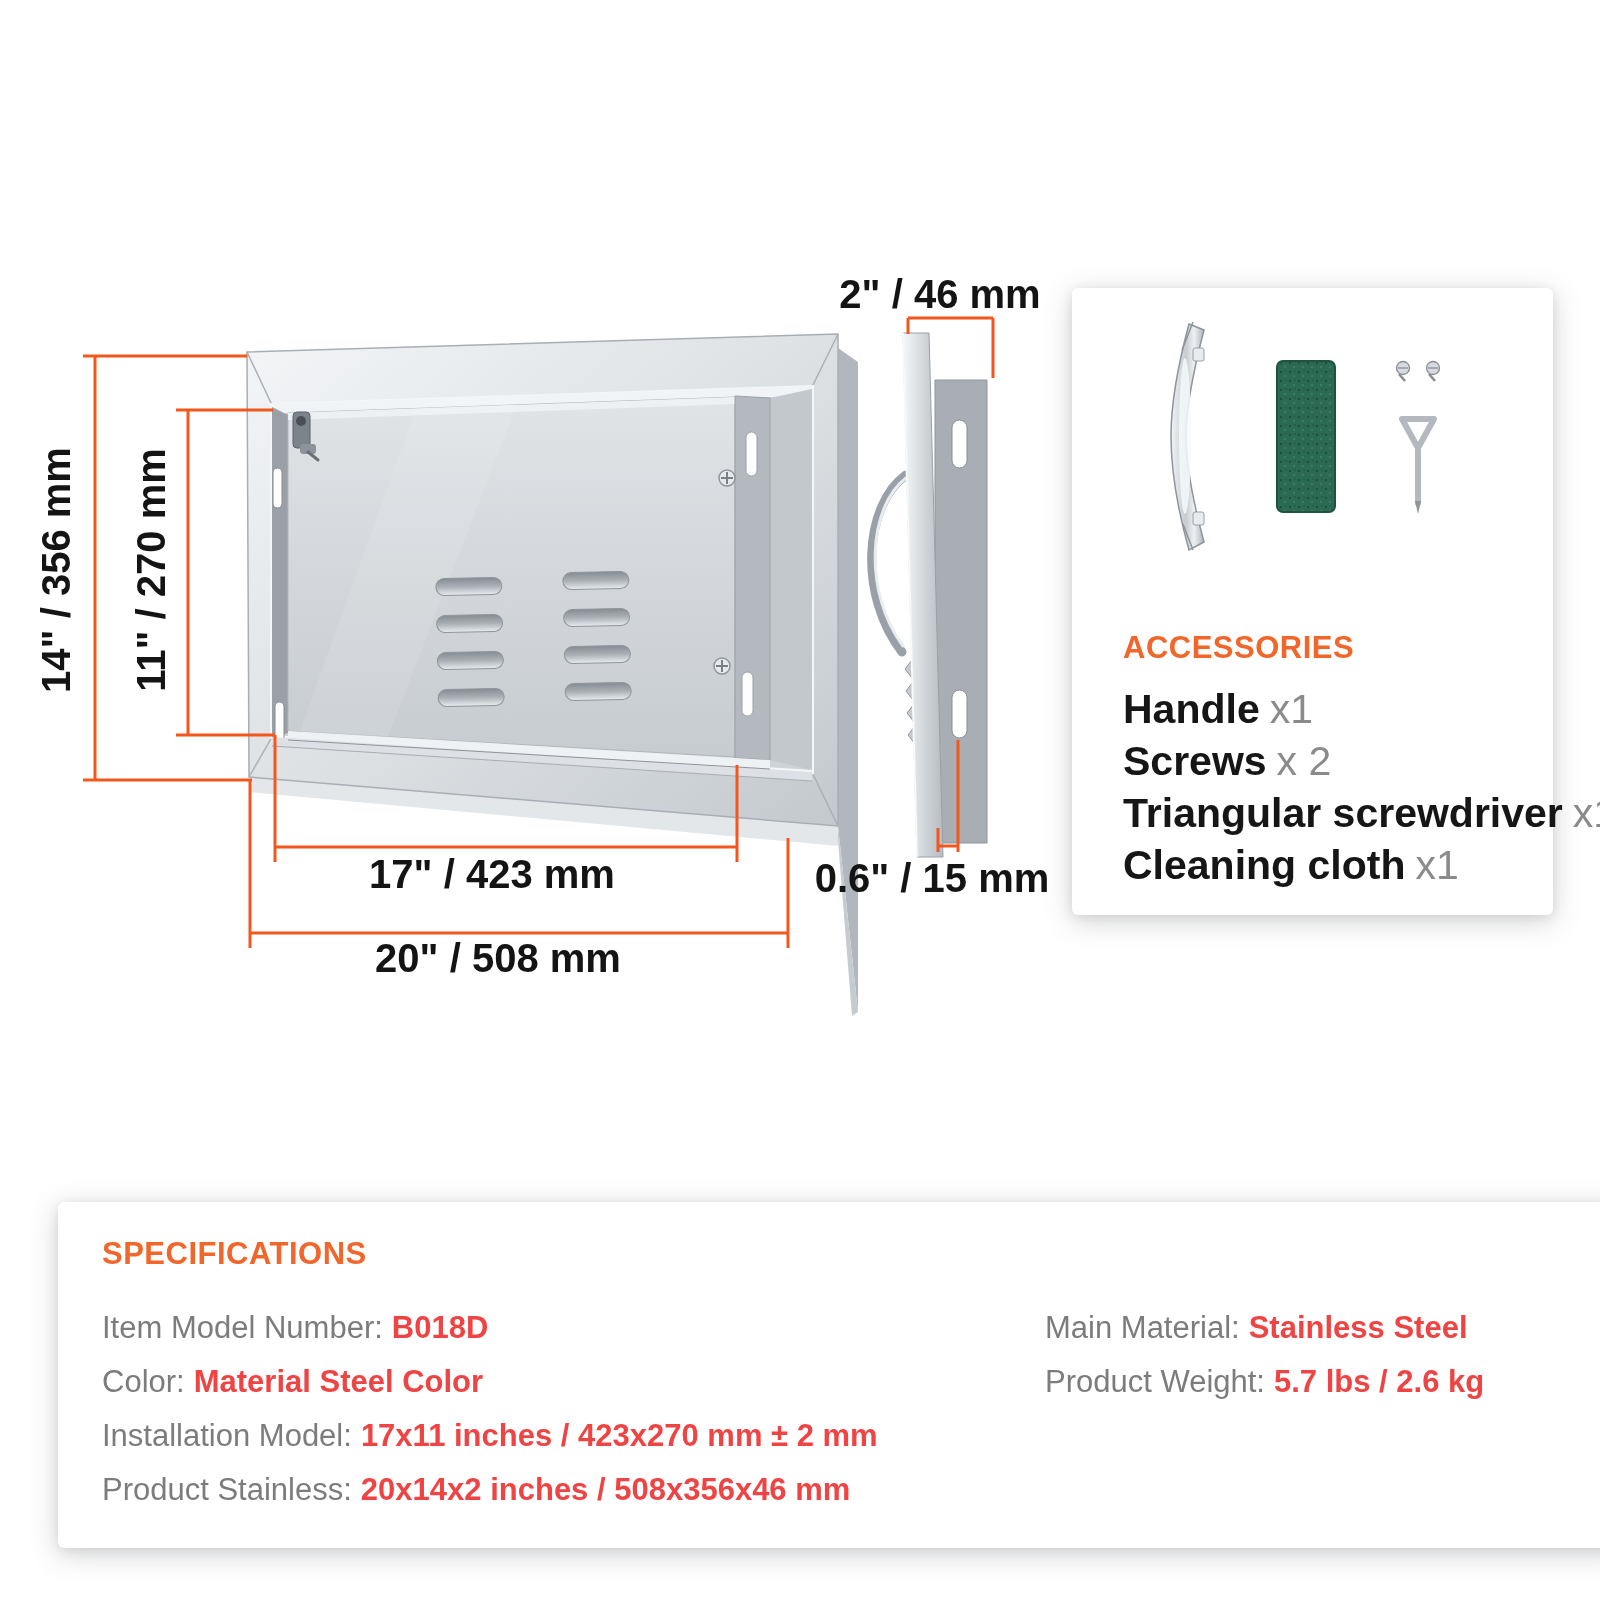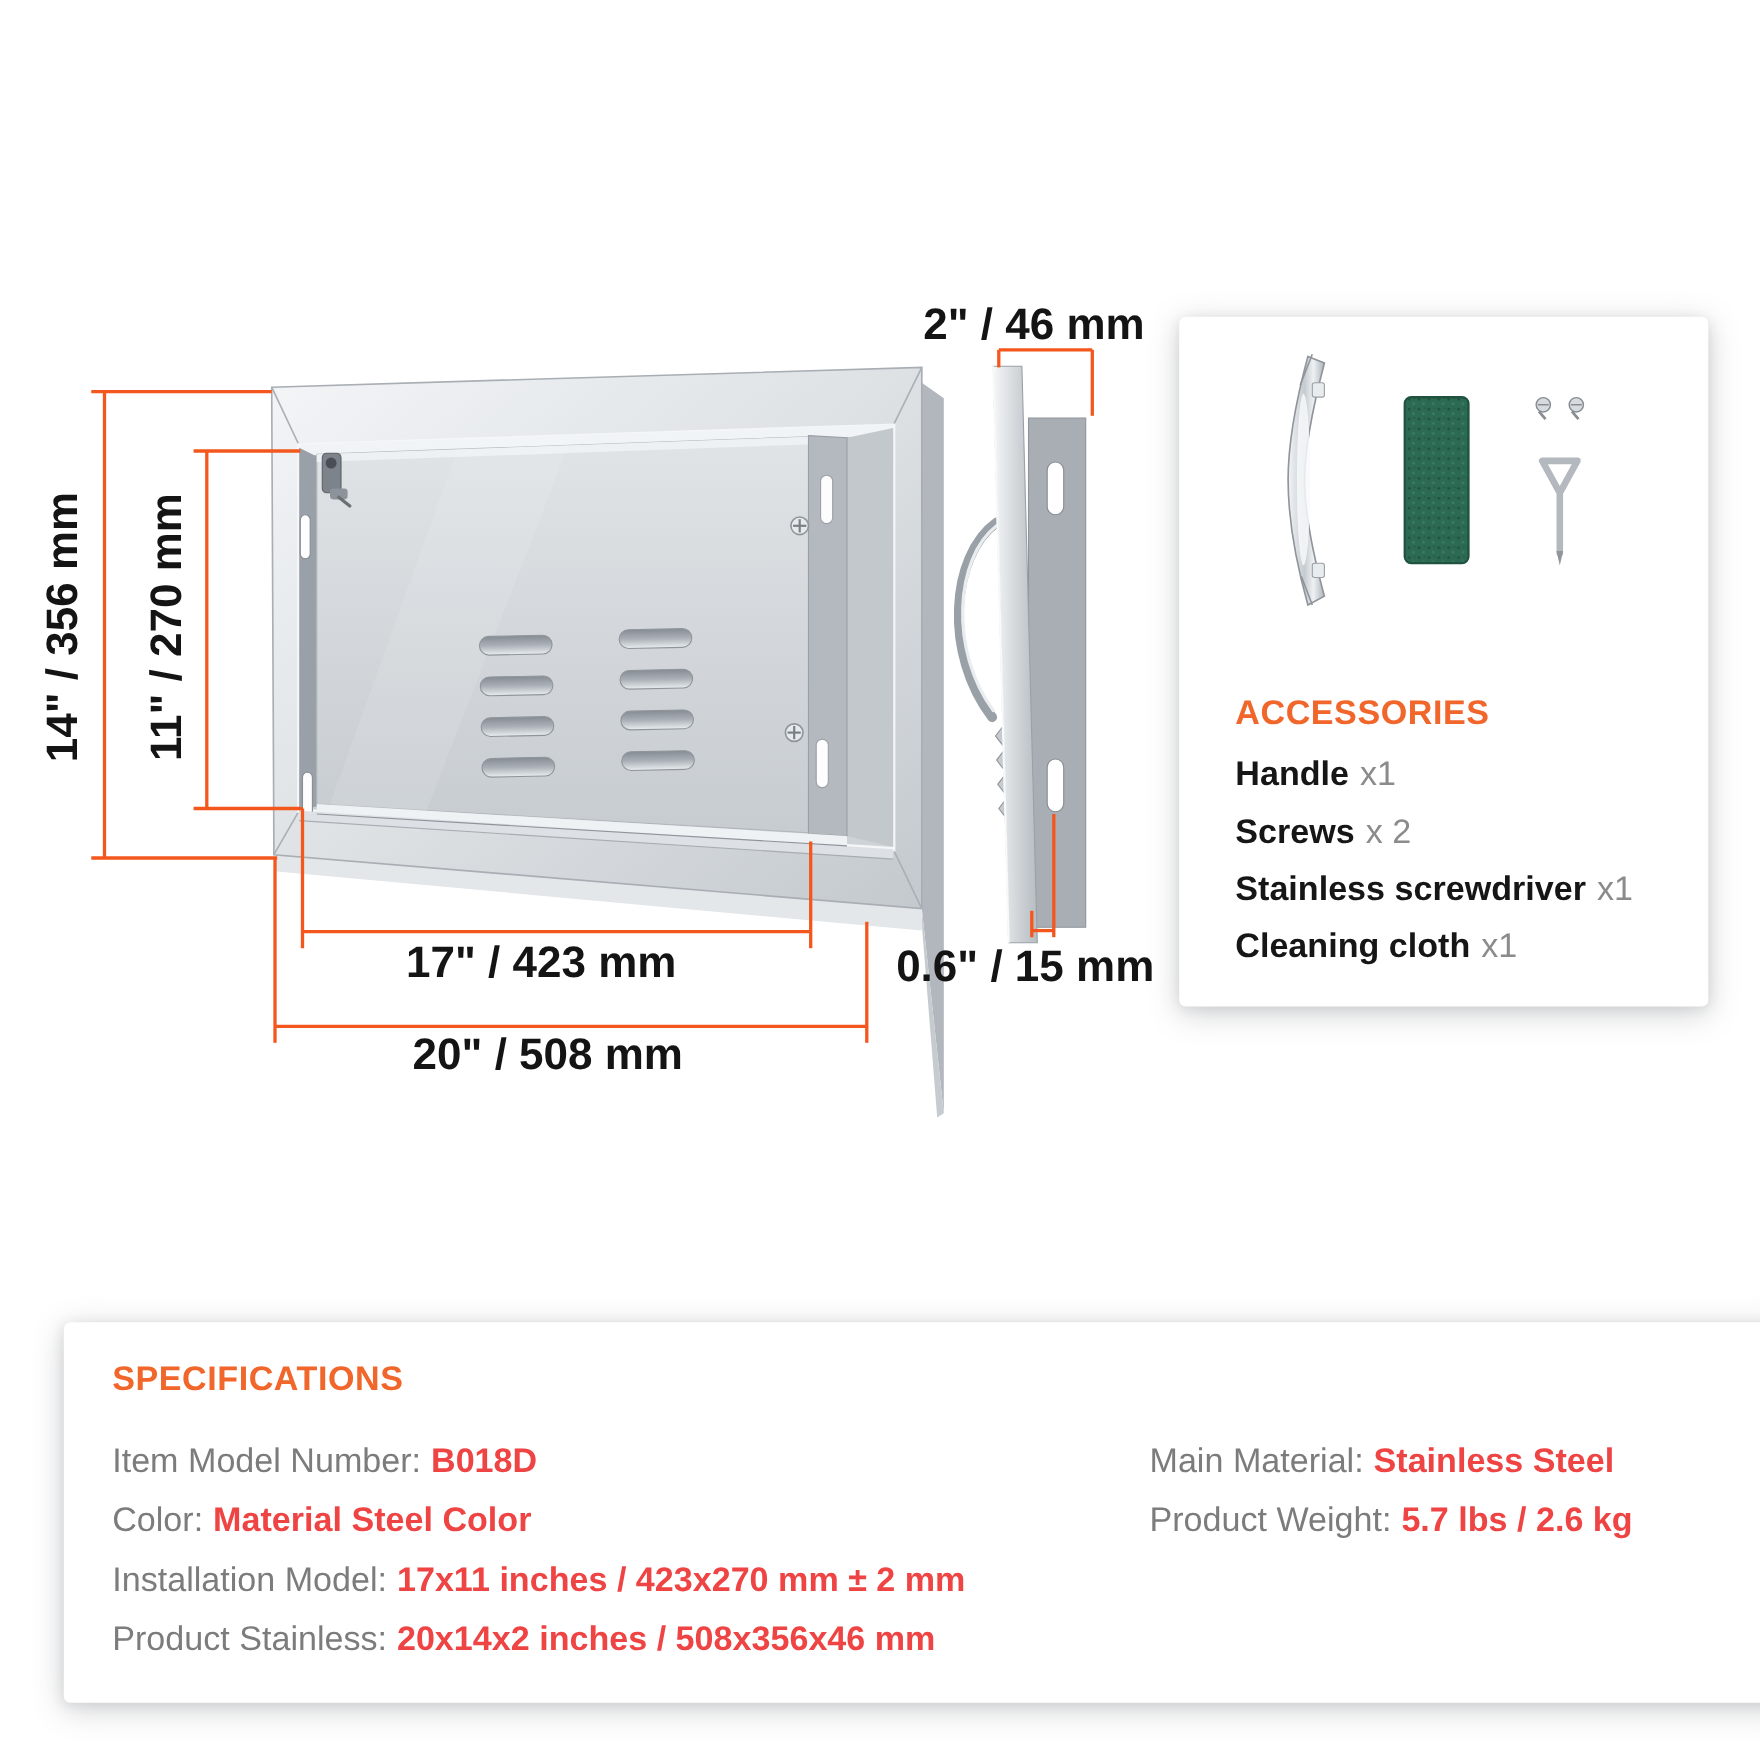--- a/index.html
+++ b/index.html
@@ -14,21 +14,21 @@
     position:absolute;background:#ffffff;border-radius:6px;
     box-shadow:0 6px 28px rgba(90,95,100,0.28), 0 2px 10px rgba(90,95,100,0.12);
   }
   .card-acc{left:1072px;top:288px;width:481px;height:627px;}
   .card-spec{left:58px;top:1202px;width:1572px;height:346px;}
   .acc-art{position:absolute;left:0;top:0;}
   .acc-title{
     position:absolute;left:51px;top:342px;font-size:31px;font-weight:bold;
     letter-spacing:0.5px;
   }
-  .acc-row{position:absolute;left:51px;font-size:31px;white-space:nowrap;}
+  .acc-row{position:absolute;left:51px;font-size:41px;white-space:nowrap;}
   .acc-name{font-weight:bold;color:#161616;}
   .acc-qty{color:#8b8b8b;margin-left:10px;}
   .spec-title{
     position:absolute;left:44px;top:34px;font-size:31px;font-weight:bold;
     letter-spacing:0.5px;
   }
   .spec-row{position:absolute;font-size:31px;white-space:nowrap;}
   .spec-label{color:#7c7c7c;text-align:right;}
   .spec-value{color:#ef4444;font-weight:bold;margin-left:9px;}
   .col-left{left:44px;}
@@ -239,21 +239,21 @@
       </g>
     </svg>
     <div class="acc-title" style="color:#F1662B">ACCESSORIES</div>
     <div class="acc-row" style="top:398px">
       <span class="acc-name">Handle</span><span class="acc-qty">x1</span>
     </div>
     <div class="acc-row" style="top:450px">
       <span class="acc-name">Screws</span><span class="acc-qty">x 2</span>
     </div>
     <div class="acc-row" style="top:502px">
-      <span class="acc-name">Stainless screwdriver</span><span class="acc-qty">x1</span>
+      <span class="acc-name">Triangular screwdriver</span><span class="acc-qty">x1</span>
     </div>
     <div class="acc-row" style="top:554px">
       <span class="acc-name">Cleaning cloth</span><span class="acc-qty">x1</span>
     </div>
   </div>
 
   <div class="card card-spec">
     <div class="spec-title" style="color:#F1662B">SPECIFICATIONS</div>
 
     <div class="spec-row col-left" style="top:108px">

